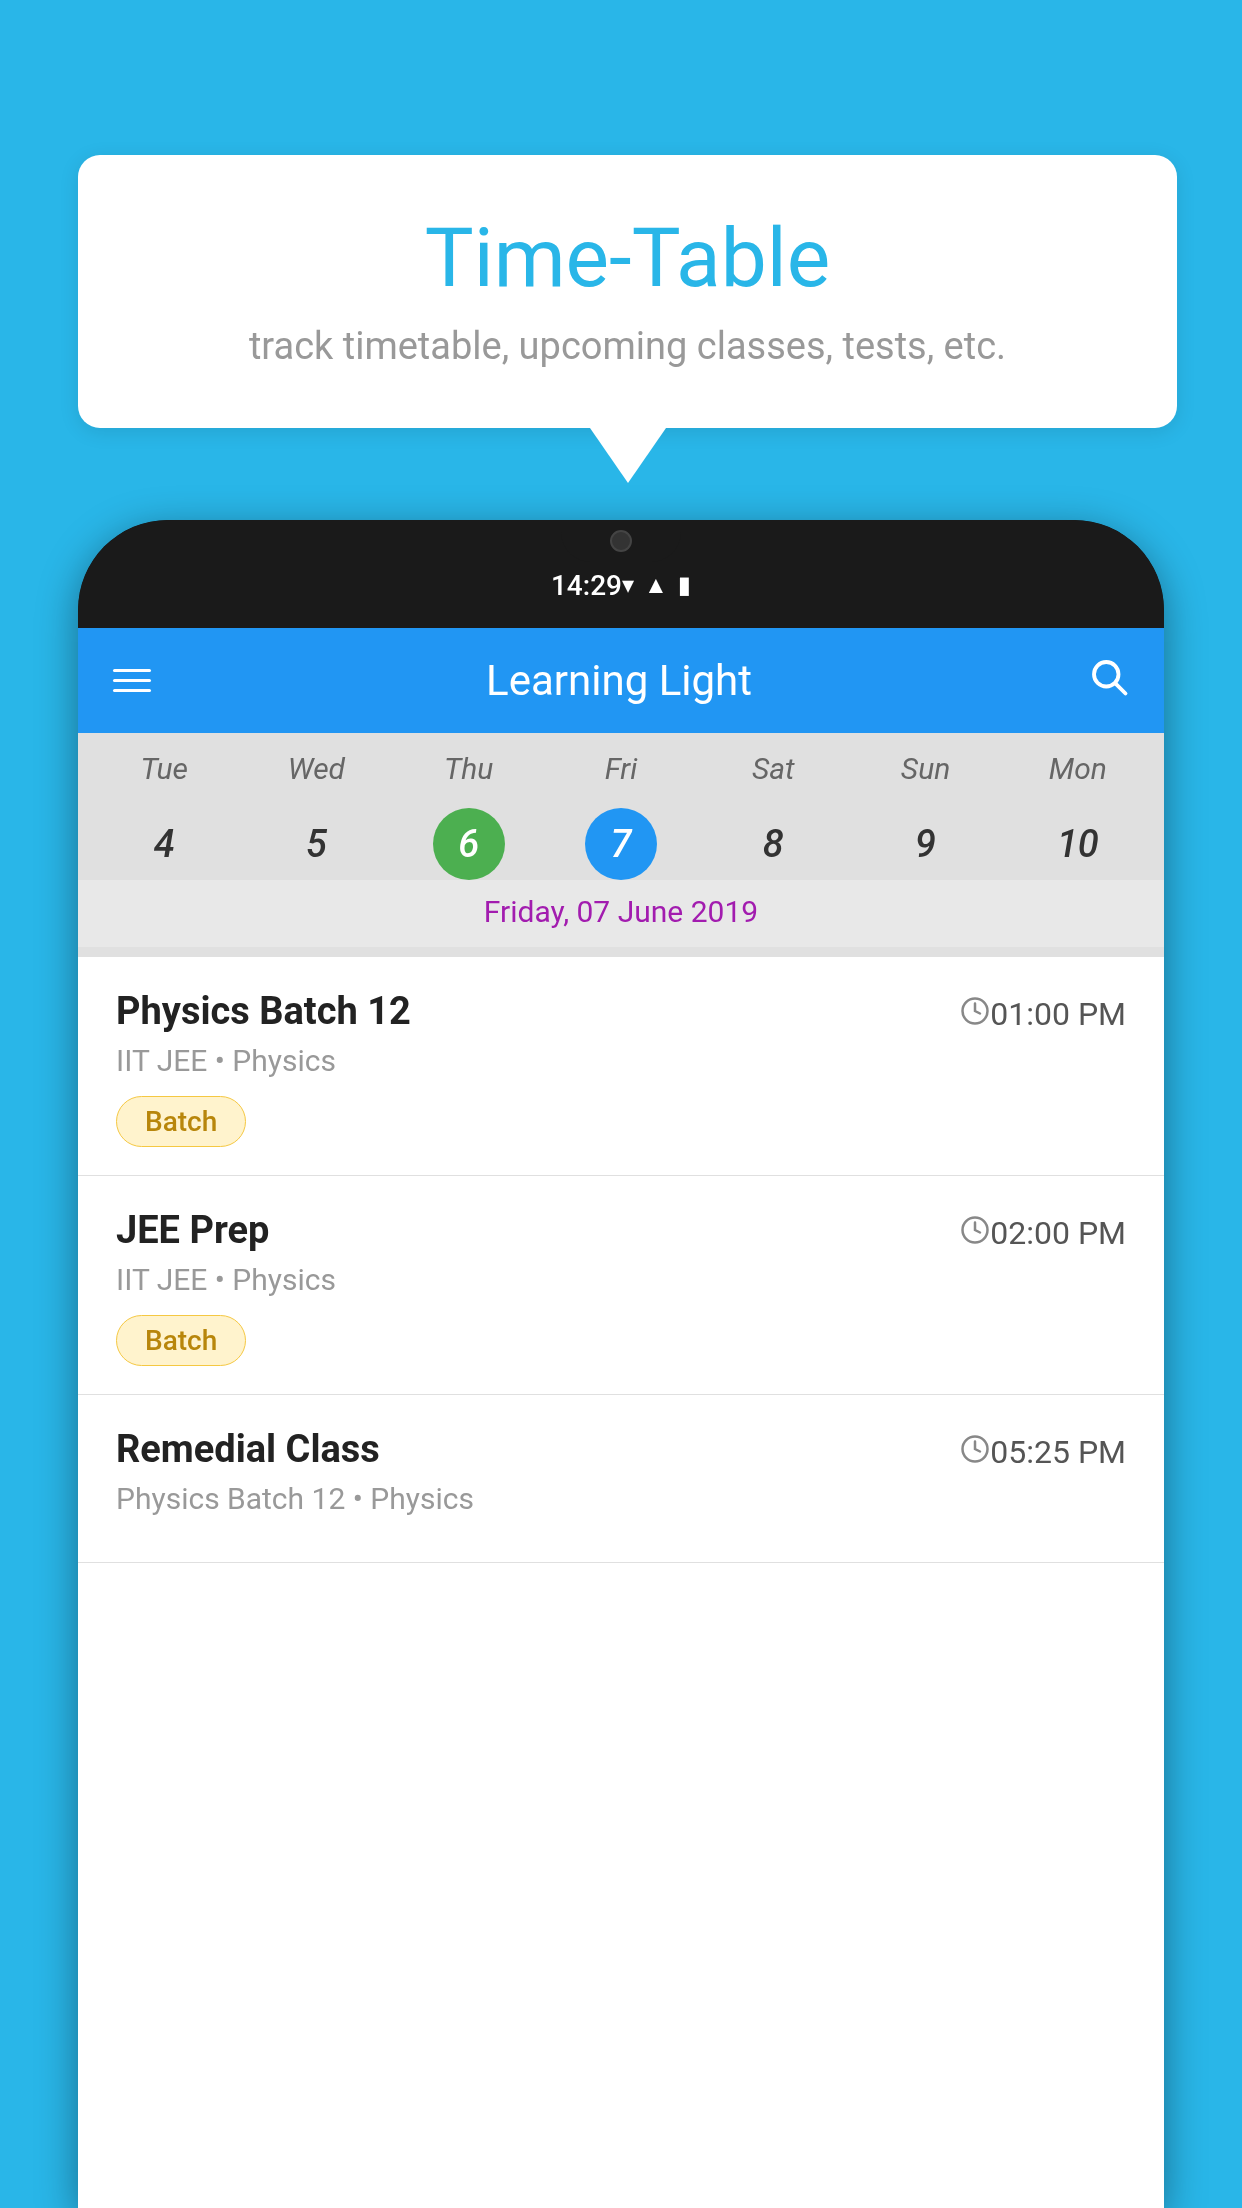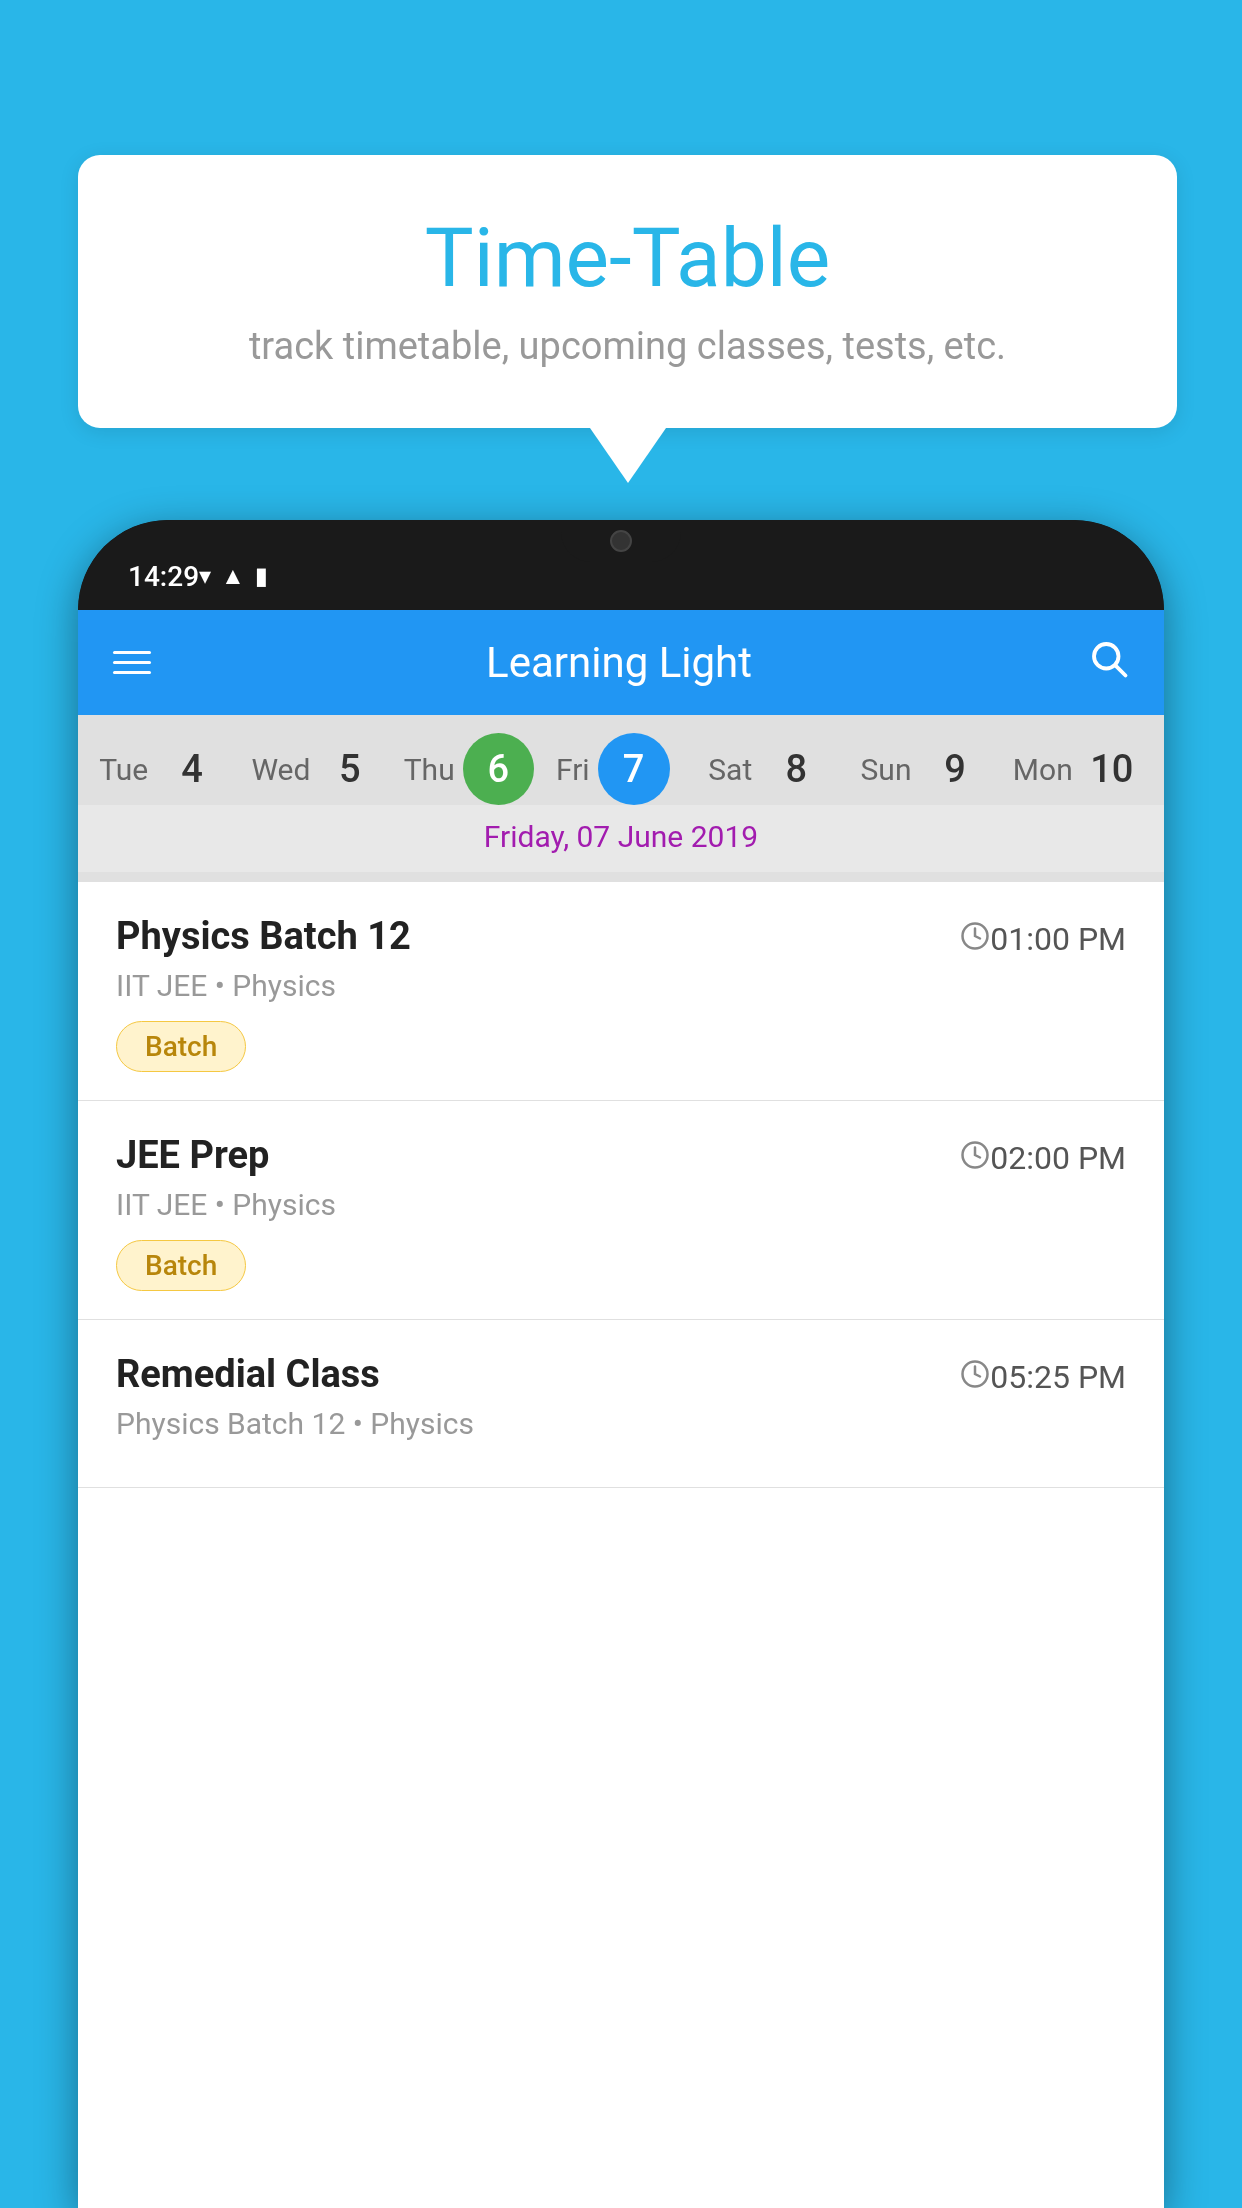--- a/index.html
+++ b/index.html
@@ -64,26 +64,26 @@
       right: 78px;
       bottom: 0;
       background: #1a1a1a;
       border-radius: 90px 90px 0 0;
       padding: 0;
       box-shadow: 0 10px 40px rgba(0,0,0,0.4);
       overflow: hidden;
     }
 
     .phone-top-bar {
-      height: 90px;
+      height: 108px;
       background: #1a1a1a;
       border-radius: 90px 90px 0 0;
       display: flex;
       align-items: center;
-      justify-content: flex-start;
+      justify-content: center;
       padding: 22px 50px 0;
       position: relative;
     }
 
     .phone-time {
       color: white;
       font-size: 28px;
       font-weight: 500;
     }
 
@@ -175,24 +175,25 @@
     }
 
     .days-row {
       display: flex;
       justify-content: space-around;
       padding: 0 10px;
     }
 
     .day-col {
       display: flex;
-      flex-direction: row;
-      align-items: center;
-      gap: 8px;
+      flex-direction: column;
+      align-items: center;
+      gap: 22px;
       width: 130px;
+      font-style: italic;
     }
 
     .day-label {
       font-size: 30px;
       color: #666;
       font-weight: 400;
     }
 
     .day-number {
       width: 72px;

